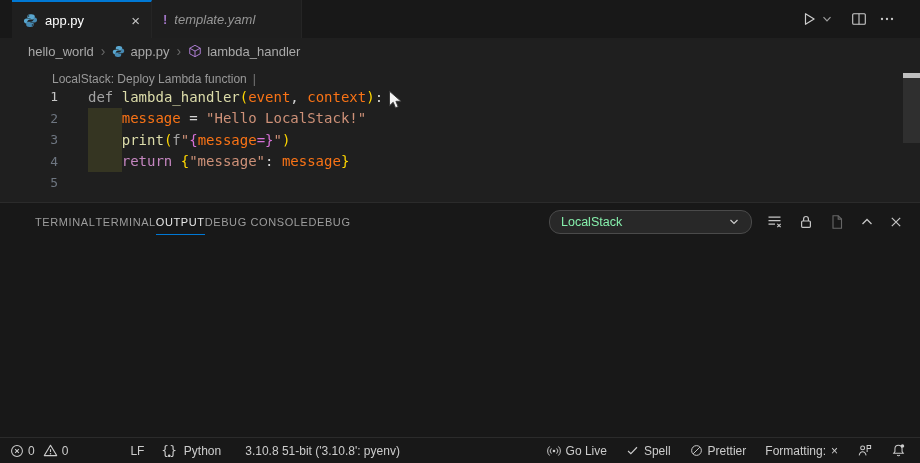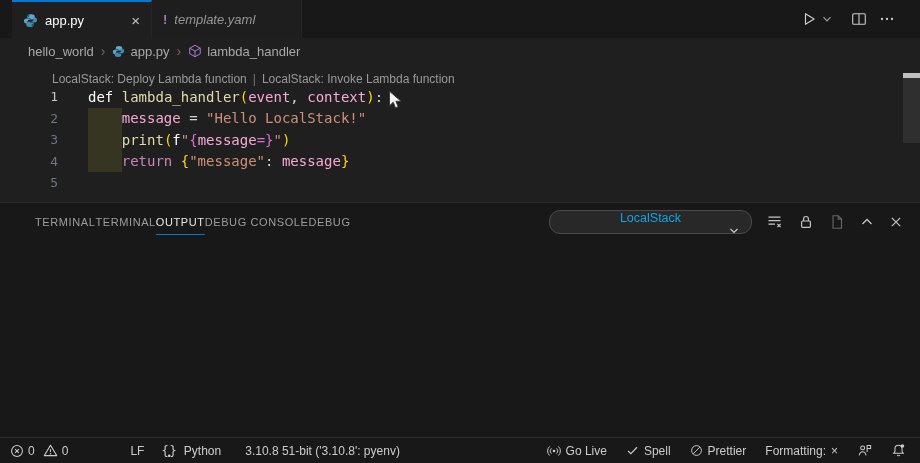--- a/index.html
+++ b/index.html
@@ -26,35 +26,35 @@
 
   
   .editor { height:138px; background:#1f1f1f; position:relative; }
   .codelens { height:22px; display:flex; align-items:flex-end; padding-left:52px; font-size:12px; color:#999999; }
   .cl-link { cursor:pointer; }
   .cl-sep { margin:0 6px; color:#777; }
   .code-row { height:21.5px; display:flex; align-items:center; font-family:"DejaVu Sans Mono", monospace; font-size:14px; }
   .ln { width:58px; text-align:right; color:#6e7681; font-size:13px; font-family:"DejaVu Sans Mono", monospace; }
   .ln.active { color:#c6c6c6; }
   .ltext { padding-left:30px; white-space:pre; color:#d4d4d4; }
-  .tk-kw{color:#ffffff}.tk-ctrl{color:#c586c0}.tk-fn{color:#dcdcaa}.tk-var{color:#f9a8d4}
+  .tk-kw{color:#a3a3a3}.tk-ctrl{color:#c586c0}.tk-fn{color:#dcdcaa}.tk-var{color:#f97316}
   .tk-str{color:#ce9178}.tk-b1{color:#ffd700}.tk-b2{color:#d670d6}.tk-df{color:#d4d4d4}
   .indent-block { position:absolute; left:88px; top:43.5px; width:34px; height:64.5px; background:rgba(255,255,64,0.10); }
   .scroll-slider { position:absolute; right:0; top:9px; width:17px; height:70px; background:rgba(121,121,121,0.18); }
   .scroll-deco { position:absolute; right:0; top:9px; width:17px; height:5px; background:#d8d8d8; opacity:.85; }
   .mouse-cursor { position:absolute; left:388px; top:26px; }
 
   
   .panel-header { height:38px; background:#181818; border-top:1px solid #2b2b2b; display:flex; align-items:center; }
   .panel-tabs { display:flex; padding-left:35px; font-size:11px; letter-spacing:.6px; color:#9d9d9d; height:100%; align-items:center; }
   .panel-tab { position:relative; height:100%; display:flex; align-items:center; cursor:pointer; }
   .panel-tab.active { color:#e7e7e7; }
   .panel-tab.active::after { content:''; position:absolute; left:0; right:0; bottom:5px; height:1.5px; background:#0078d4; }
   .panel-right { margin-left:auto; display:flex; align-items:center; gap:15px; padding-right:17px; }
-  .output-select { width:203px; height:24px; background:#282828; border:1px solid #4a4a4a; border-radius:11px; display:flex; align-items:center; padding:0 11px; font-size:12.5px; color:#0ea5e9; cursor:pointer;flex-direction:column; }
+  .output-select { width:203px; height:24px; background:#282828; border:1px solid #4a4a4a; border-radius:11px; display:flex; align-items:center; padding:0 11px; font-size:12.5px; color:#86efac; cursor:pointer; }
   .output-select .sel-chevron { margin-left:auto; display:flex; }
   .ph-icon { display:flex; align-items:center; cursor:pointer; }
   .ph-icon.disabled { opacity:.45; }
   .panel-body { height:197px; background:#181818; }
 
   
   .statusbar { height:26px; background:#181818; border-top:1px solid #2b2b2b; display:flex; align-items:center; font-size:12px; color:#cccccc; padding:0 10px; }
   .sb-item { display:flex; align-items:center; gap:5px; cursor:pointer; white-space:nowrap; }
   .sb-problems { gap:4px; }
   .sb-eol { margin-left:62px; }
@@ -131,21 +131,20 @@
       </svg>
       <span>lambda_handler</span>
     </span>
   </div>
 
   <div class="editor">
     <div class="indent-block"></div>
     <div class="codelens">
       <span class="cl-link">LocalStack: Deploy Lambda function</span>
       <span class="cl-sep">|</span>
-      <span class="cl-link">LocalStack: Invoke Lambda function</span>
     </div>
     <div>
         <div class="code-row">
           <div class="ln active">1</div>
           <div class="ltext"><span class="tk-kw">def</span><span class="tk-df"> </span><span class="tk-fn">lambda_handler</span><span class="tk-b1">(</span><span class="tk-var">event</span><span class="tk-df">, </span><span class="tk-var">context</span><span class="tk-b1">)</span><span class="tk-df">:</span></div>
         </div>
         <div class="code-row">
           <div class="ln">2</div>
           <div class="ltext"><span class="tk-df">    </span><span class="tk-var">message</span><span class="tk-df"> = </span><span class="tk-str">"Hello LocalStack!"</span></div>
         </div>

